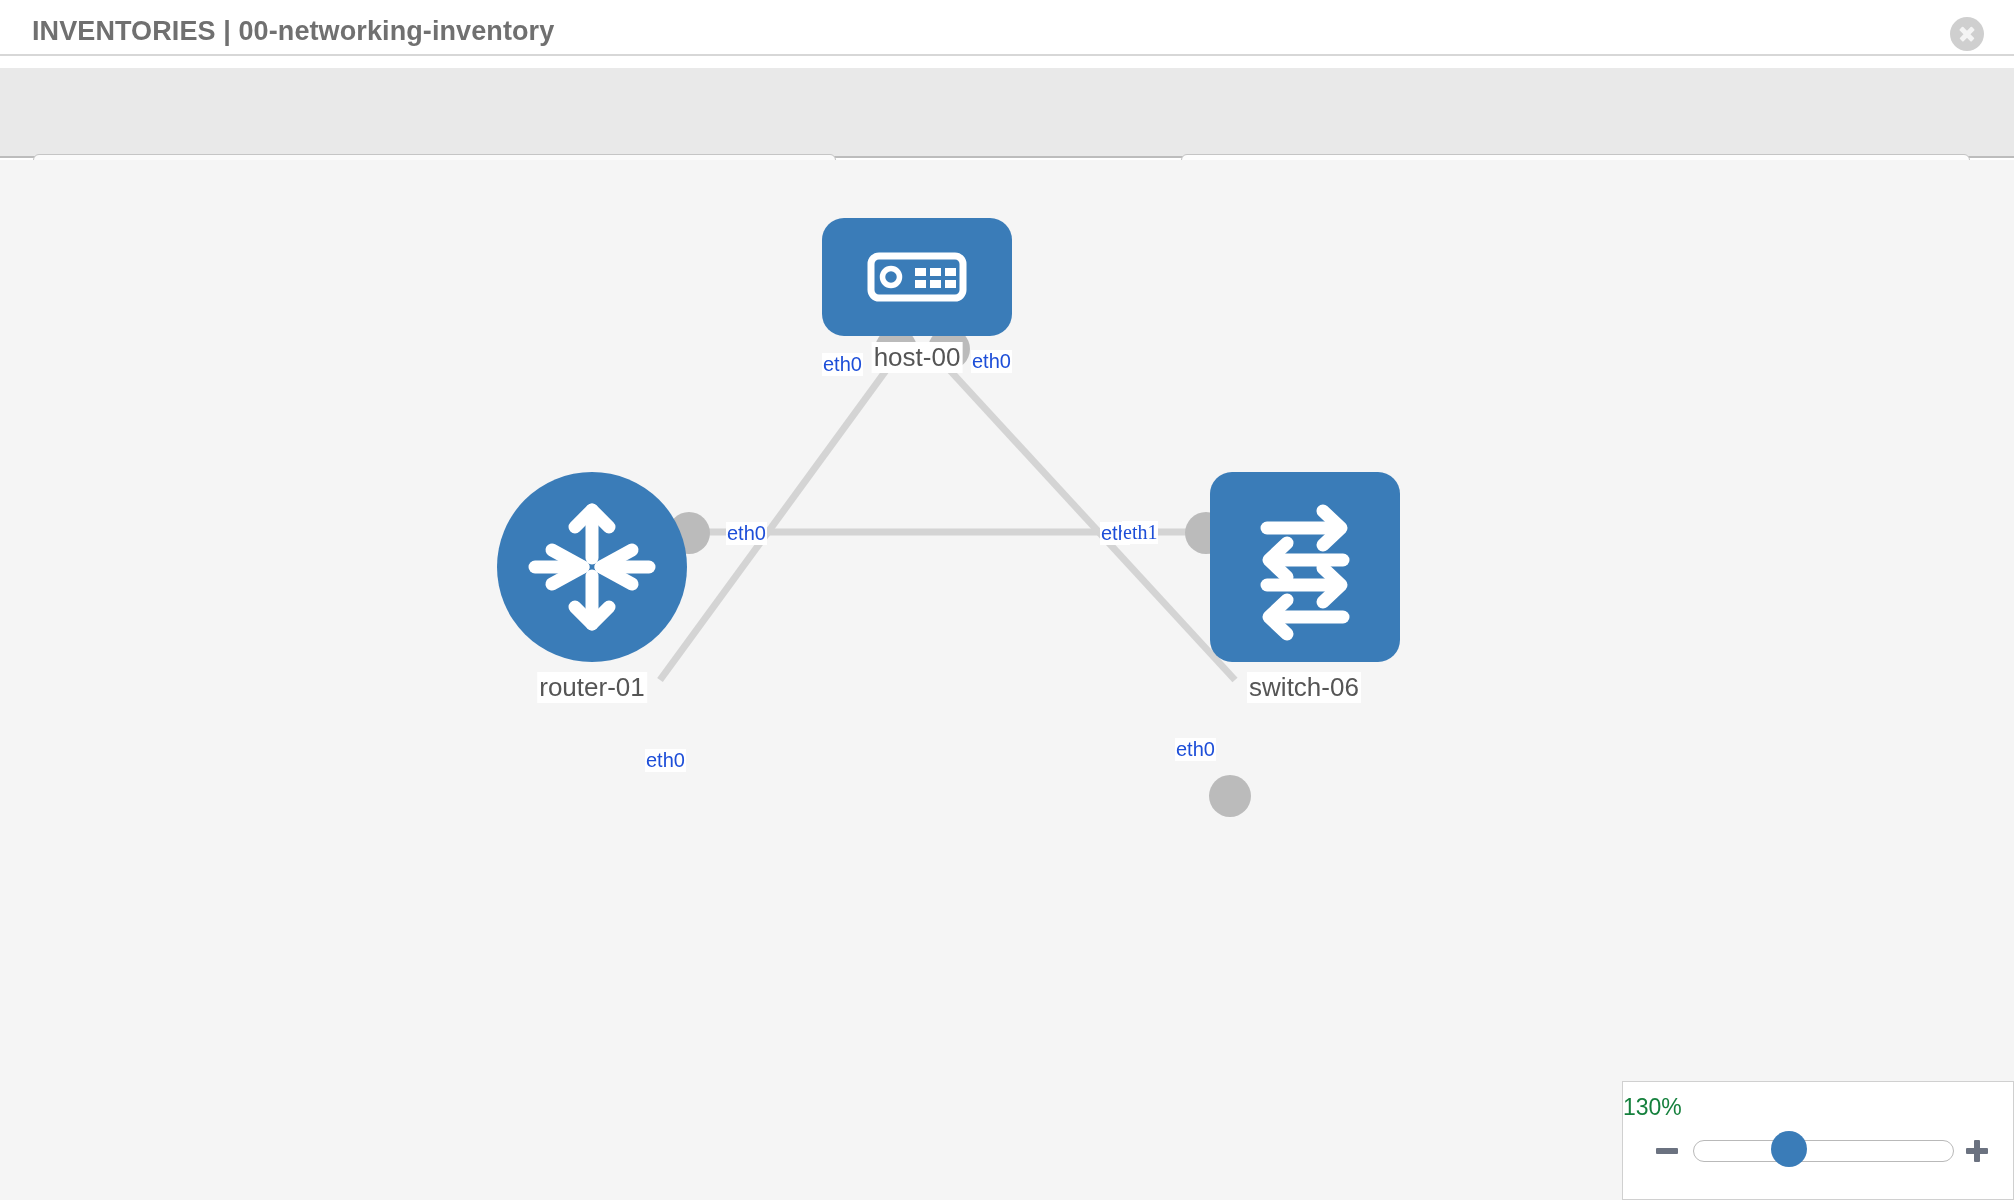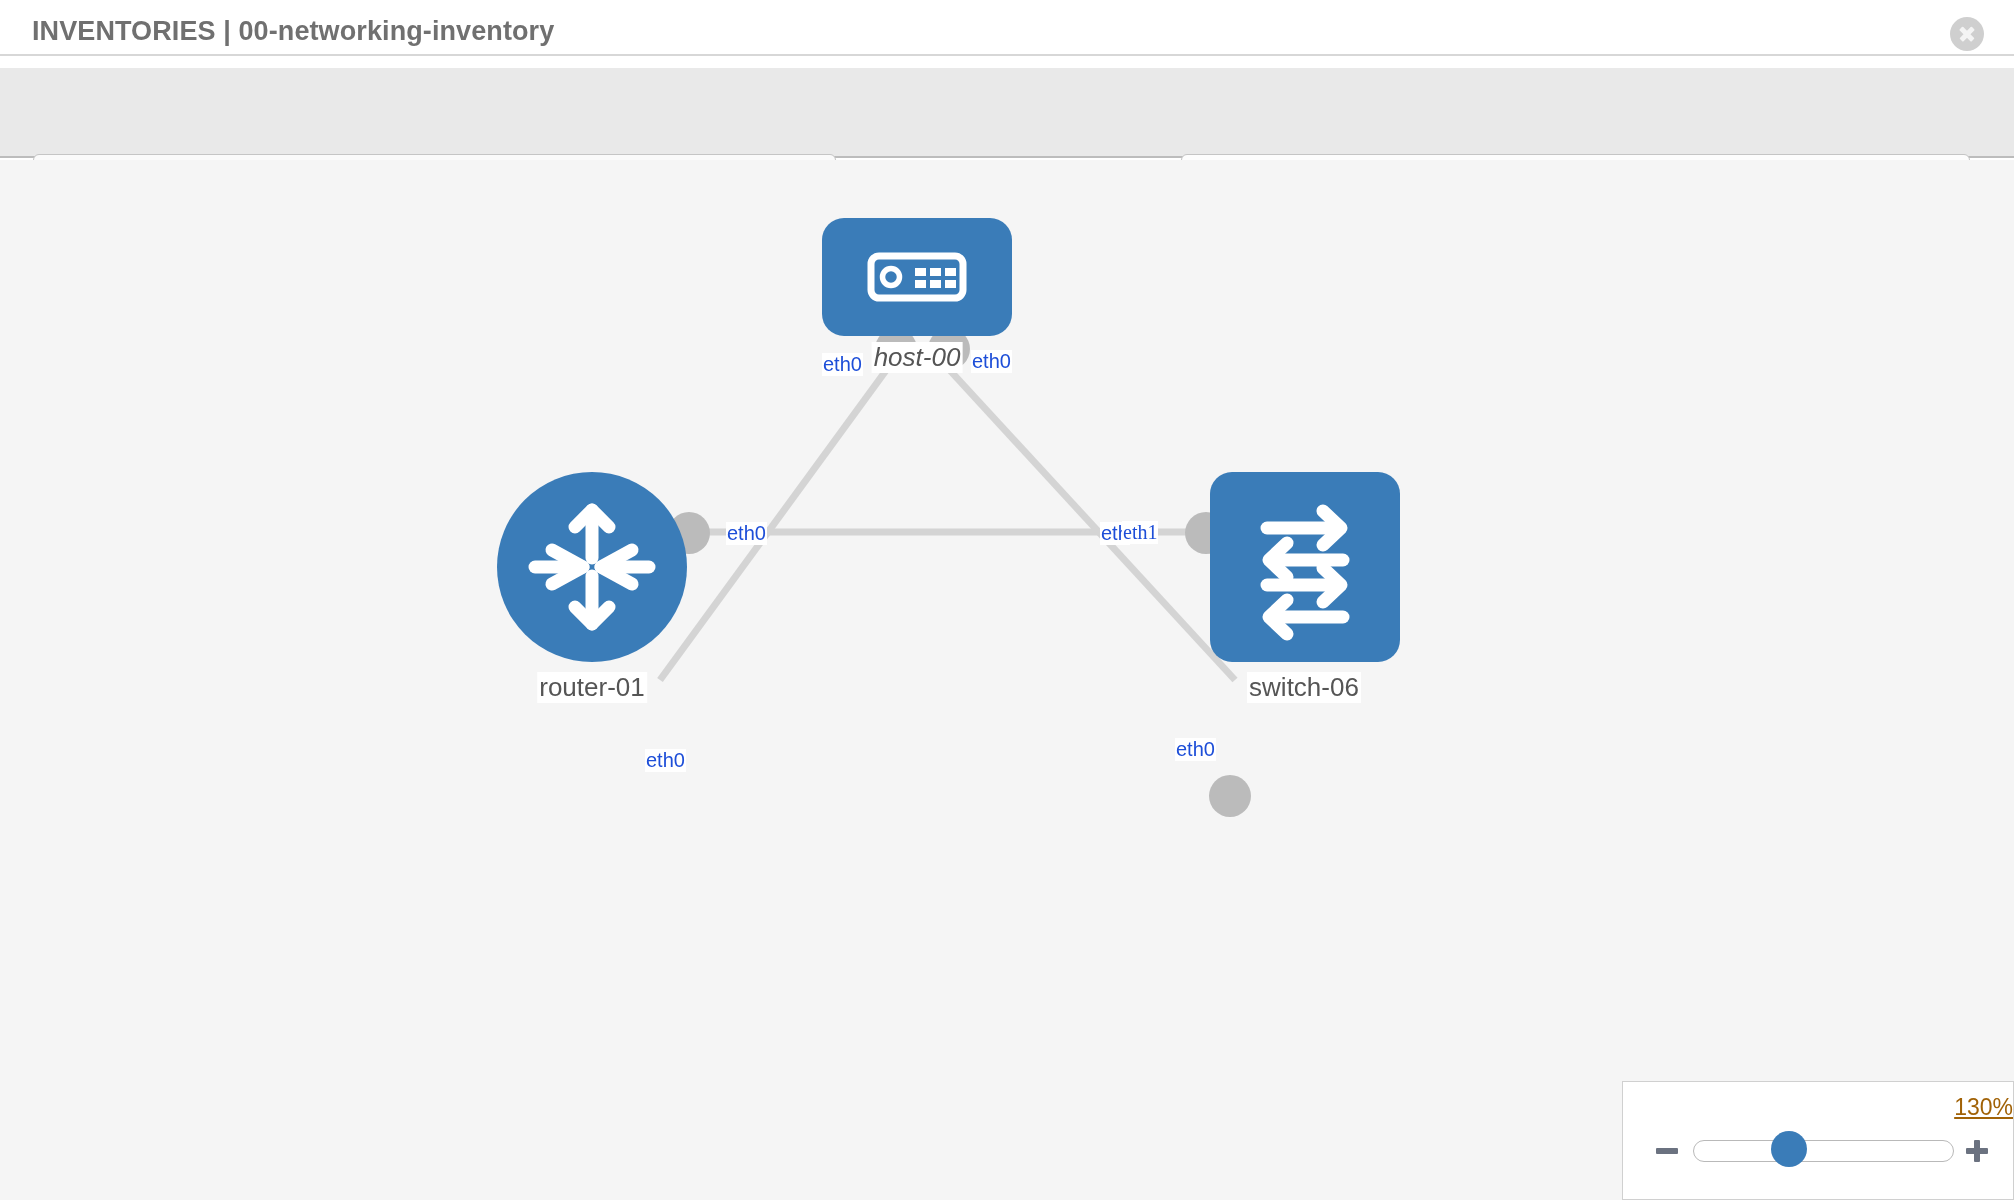--- a/index.html
+++ b/index.html
@@ -193,24 +193,23 @@
     width: 392px;
     height: 119px;
     background: #ffffff;
     border: 1.6px solid #d0d0d0;
     z-index: 20;
   }
   .zoom-value {
     position: absolute;
     left: 0; right: 0;
     top: 12px;
-    text-align: right;
+    text-align: left;
     font-size: 23px;
-    color: #a16207;
-    text-decoration: underline;
+    color: #15803d;
   }
   .zoom-minus, .zoom-plus {
     position: absolute;
     top: 54px;
     width: 30px;
     height: 30px;
     cursor: pointer;
   }
   .zoom-minus { left: 29px; }
   .zoom-plus  { right: 21px; }
@@ -305,21 +304,21 @@
         <rect x="49" y="38" width="92" height="42" rx="8" ry="8" fill="none" stroke="#ffffff" stroke-width="7"></rect>
         <circle cx="69" cy="59" r="8.5" fill="none" stroke="#ffffff" stroke-width="5.5"></circle>
         <rect x="93" y="50" width="11" height="8" fill="#ffffff"></rect>
         <rect x="108" y="50" width="11" height="8" fill="#ffffff"></rect>
         <rect x="123" y="50" width="11" height="8" fill="#ffffff"></rect>
         <rect x="93" y="62" width="11" height="8" fill="#ffffff"></rect>
         <rect x="108" y="62" width="11" height="8" fill="#ffffff"></rect>
         <rect x="123" y="62" width="11" height="8" fill="#ffffff"></rect>
       </svg>
     </div>
-    <div class="node-label" style="left:917px; top:182px;font-style:italic;">host-00</div>
+    <div class="node-label" style="left:917px; top:182px;">host-00</div>
     <div class="edge-label" style="left:822px; top:193px;">eth0</div>
     <div class="edge-label" style="left:971px; top:190px;">eth0</div>
 
     <div class="port" style="left:668px; top:352px; width:42px; height:42px;"></div>
     <div class="node circle" style="left:497px; top:312px; width:190px; height:190px;">
       <svg viewBox="0 0 190 190">
         <g fill="none" stroke="#ffffff" stroke-width="13" stroke-linecap="round" stroke-linejoin="round">
           <line x1="95" y1="38" x2="95" y2="86"></line>
           <polyline points="78,55 95,38 112,55"></polyline>
           <line x1="95" y1="152" x2="95" y2="104"></line>

